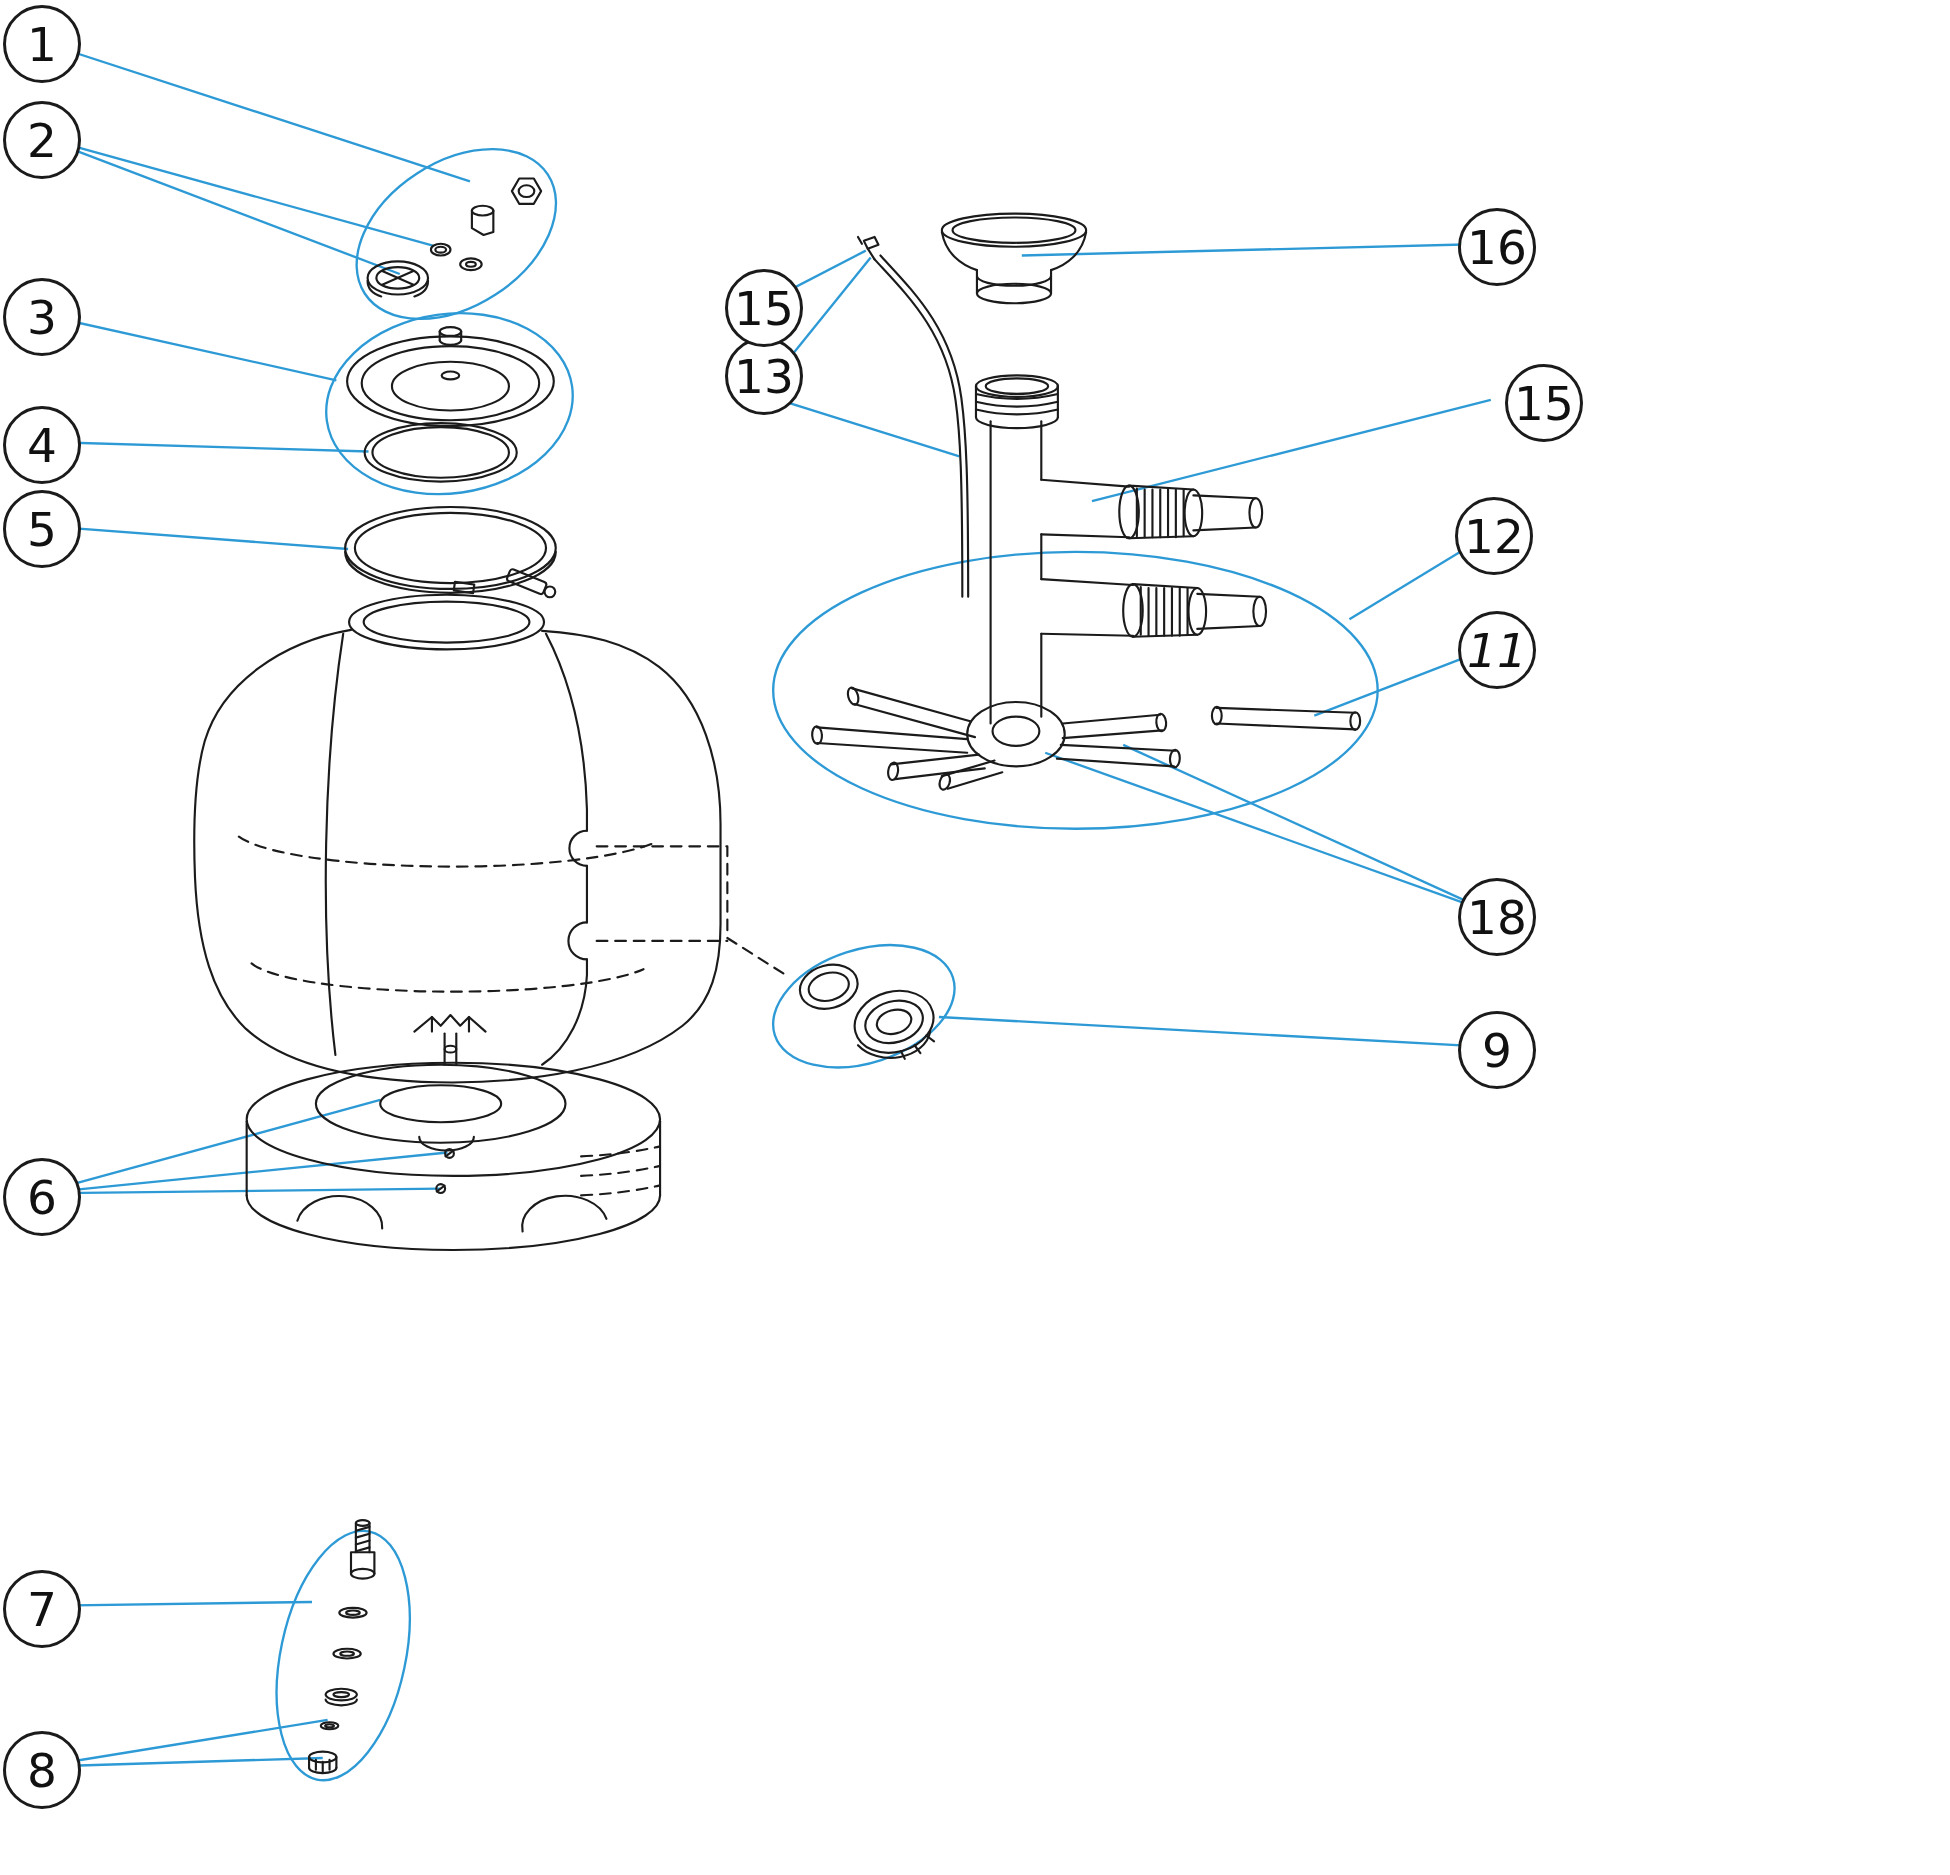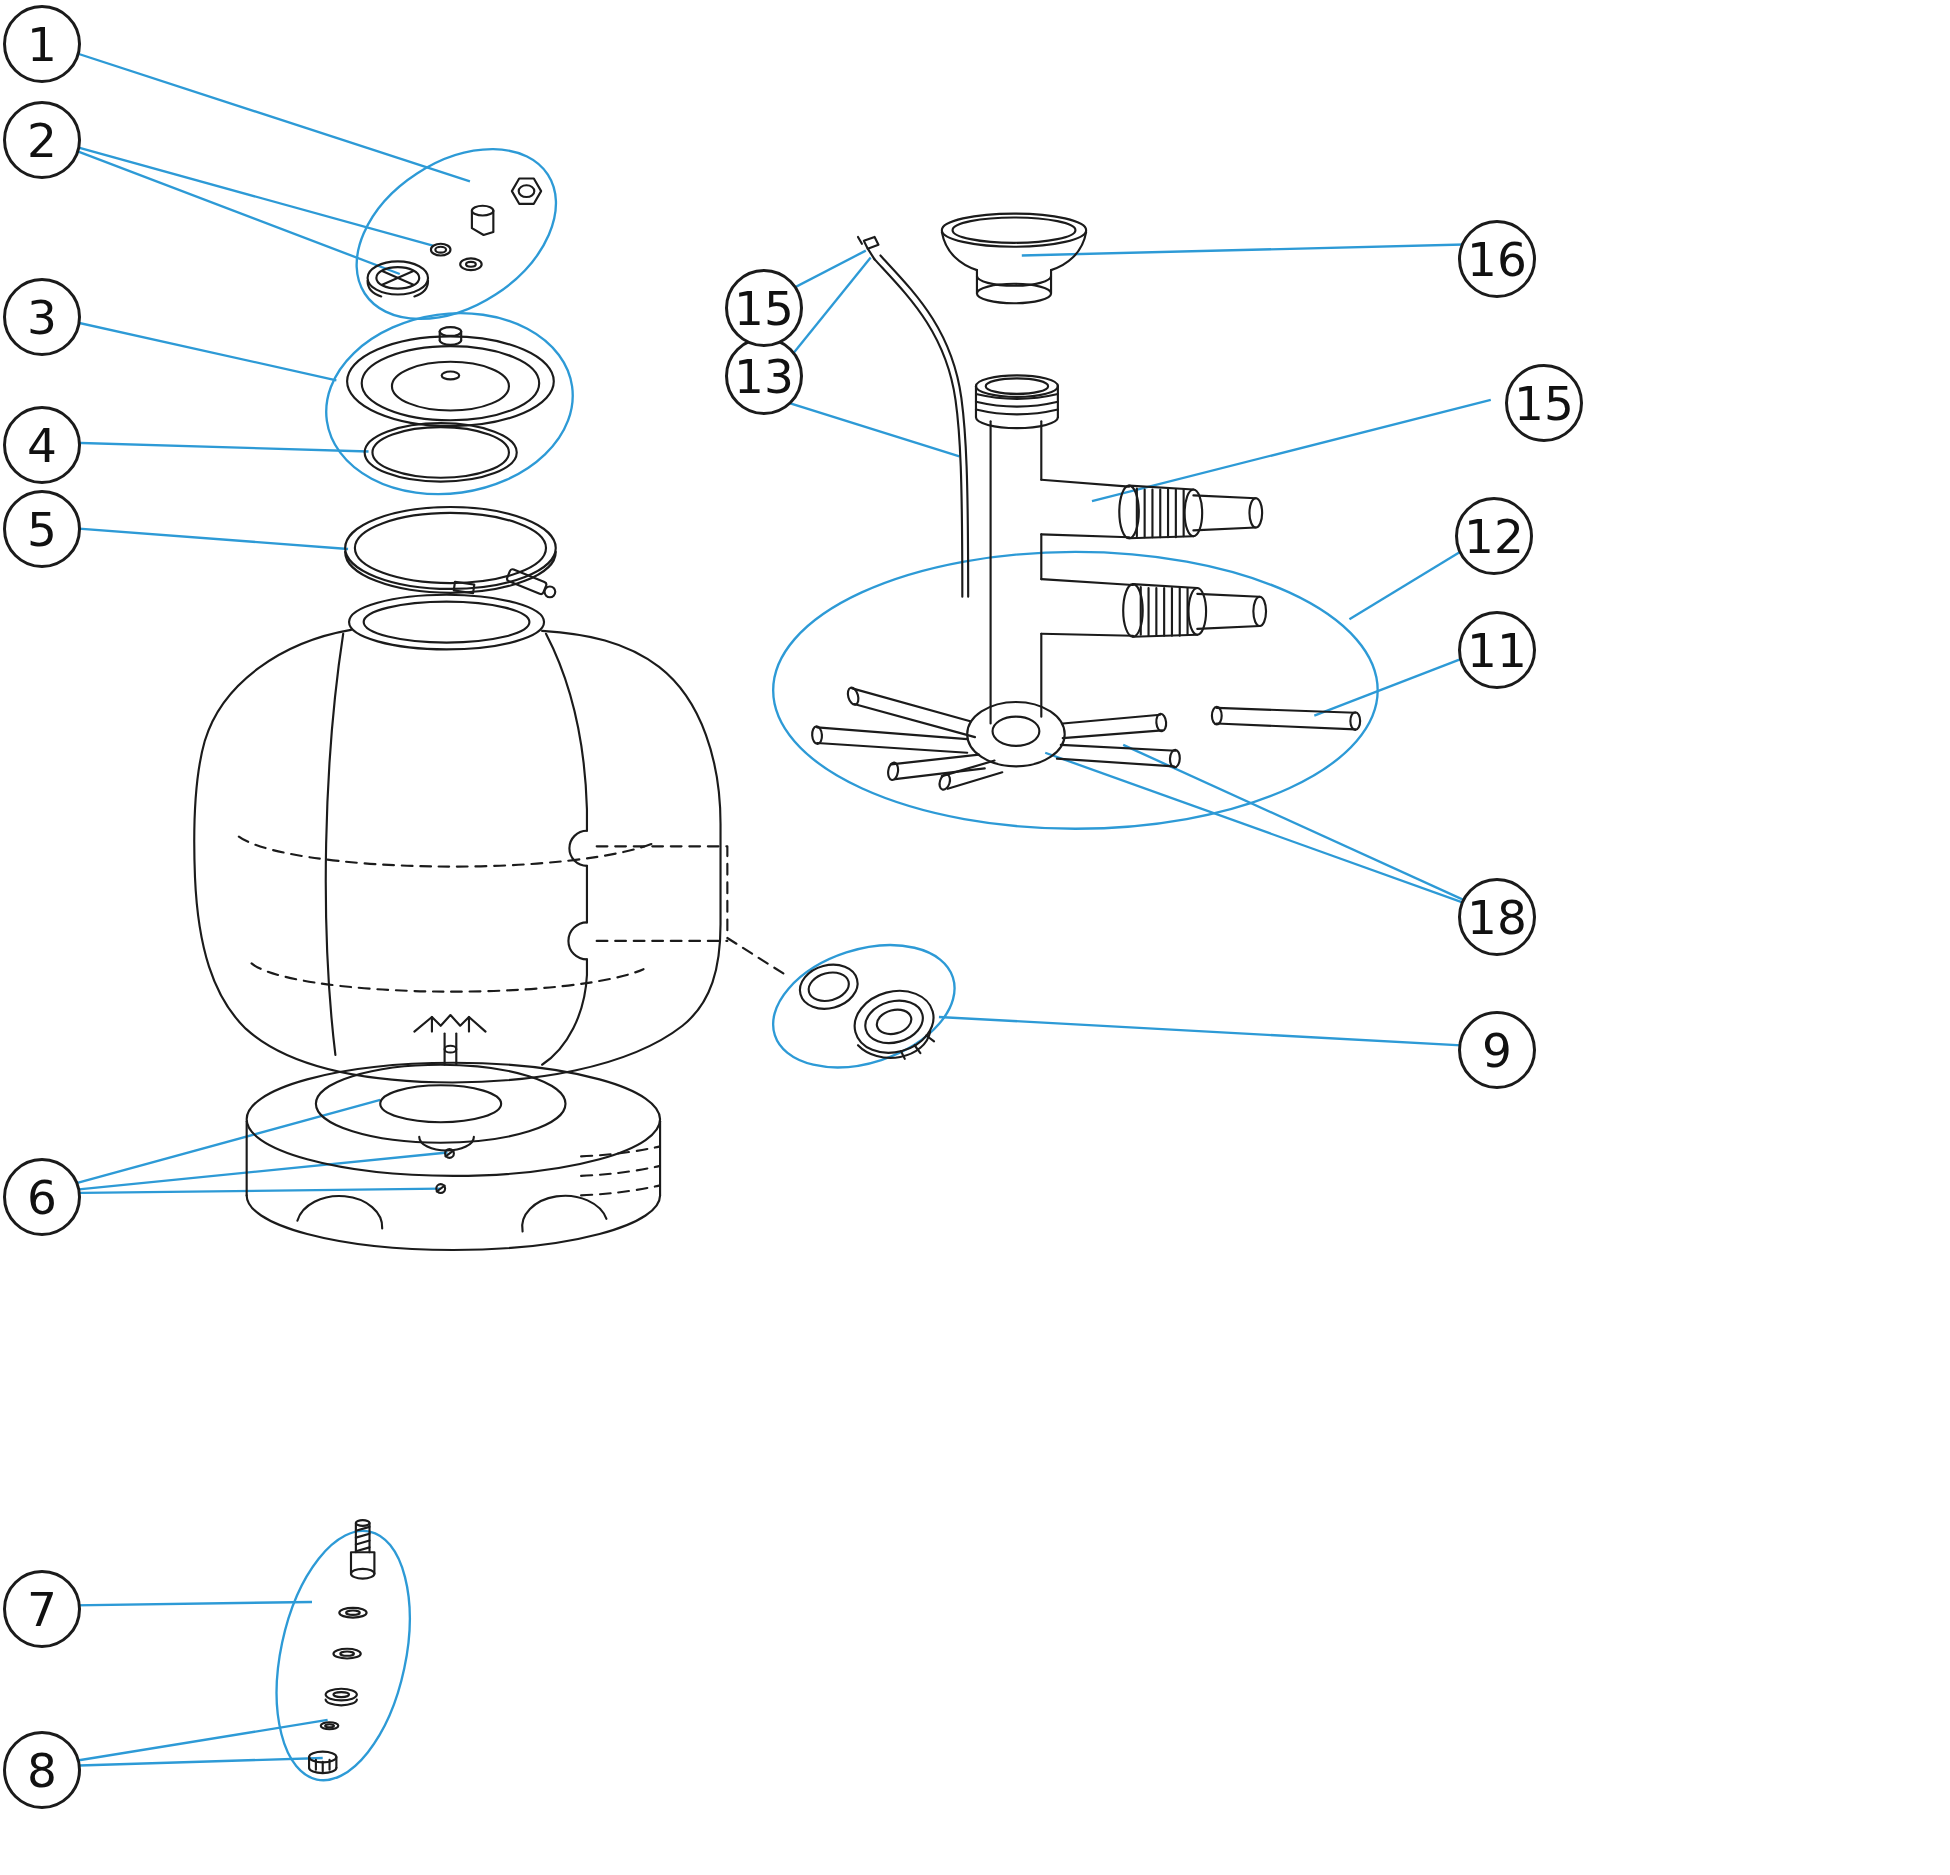--- a/index.html
+++ b/index.html
@@ -267,21 +267,21 @@
   <div class="callout" style="left:39px;  top:41px;">1</div>
   <div class="callout" style="left:39px;  top:137px;">2</div>
   <div class="callout" style="left:39px;  top:314px;">3</div>
   <div class="callout" style="left:39px;  top:442px;">4</div>
   <div class="callout" style="left:39px;  top:526px;">5</div>
   <div class="callout" style="left:39px;  top:1194px;">6</div>
   <div class="callout" style="left:39px;  top:1606px;">7</div>
   <div class="callout" style="left:39px;  top:1767px;">8</div>
   <div class="callout" style="left:1494px;top:1047px;">9</div>
   <div class="callout" style="left:1494px;top:914px;">18</div>
-  <div class="callout" style="left:1494px;top:647px;">11</div>
+  <div class="callout" style="left:1494px;top:647px;font-style:italic;">11</div>
   <div class="callout" style="left:1491px;top:533px;">12</div>
   <div class="callout" style="left:761px; top:373px;">13</div>
   <div class="callout" style="left:761px; top:305px;">15</div>
   <div class="callout" style="left:1541px;top:400px;">15</div>
-  <div class="callout" style="left:1494px;top:256px;">16</div>
+  <div class="callout" style="left:1494px;top:244px;">16</div>
 
 </div>
 
 
 </body></html>

